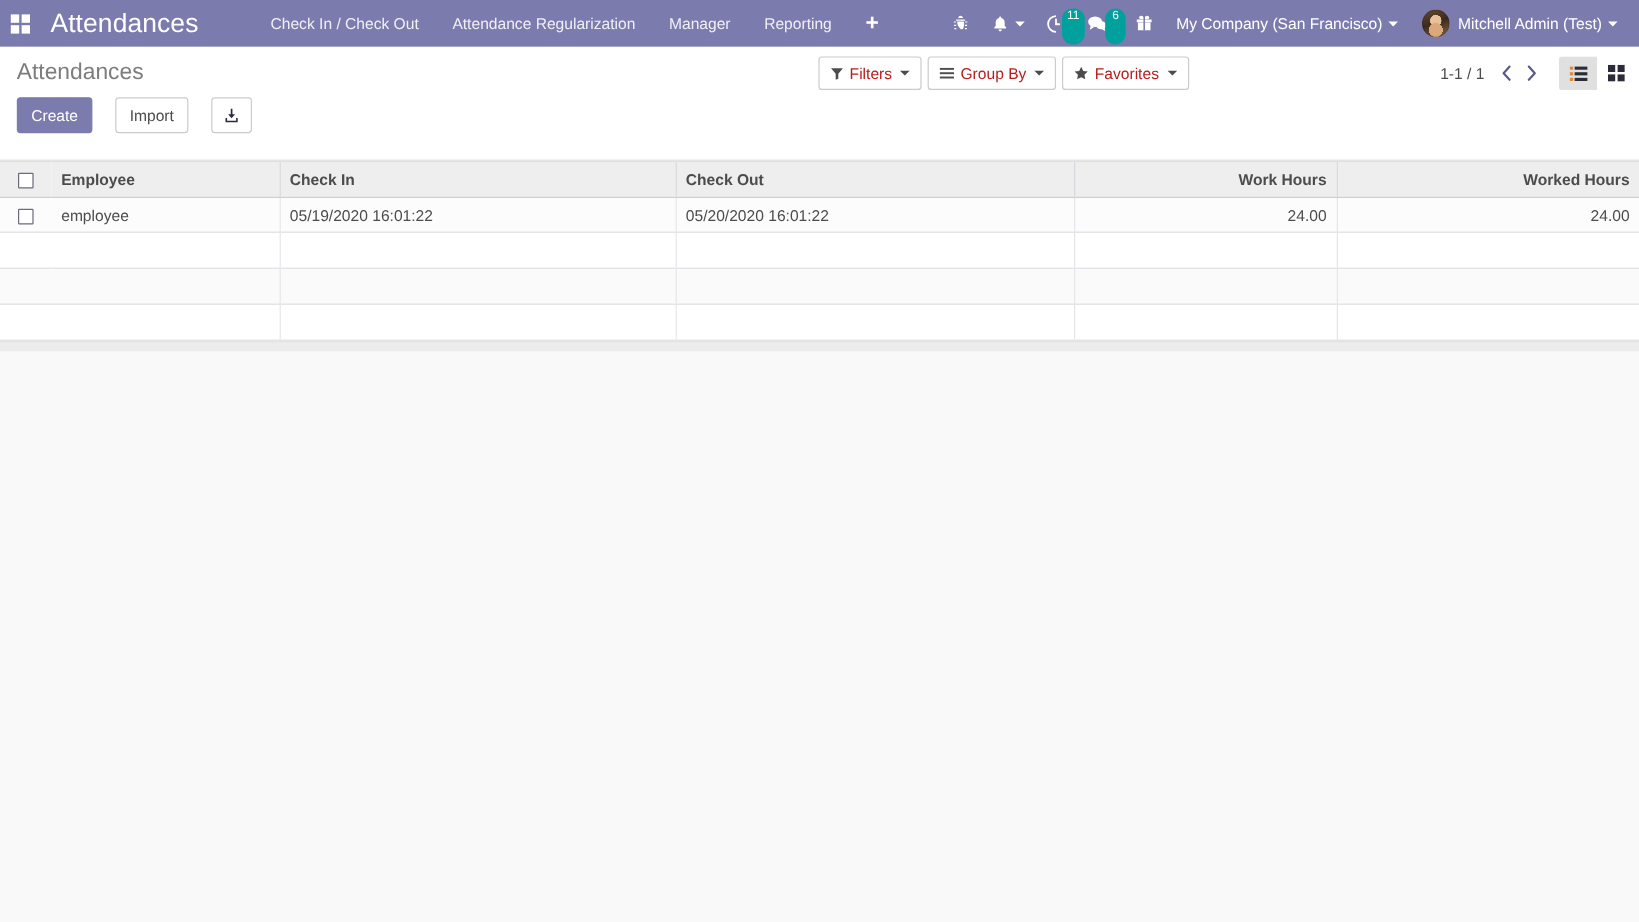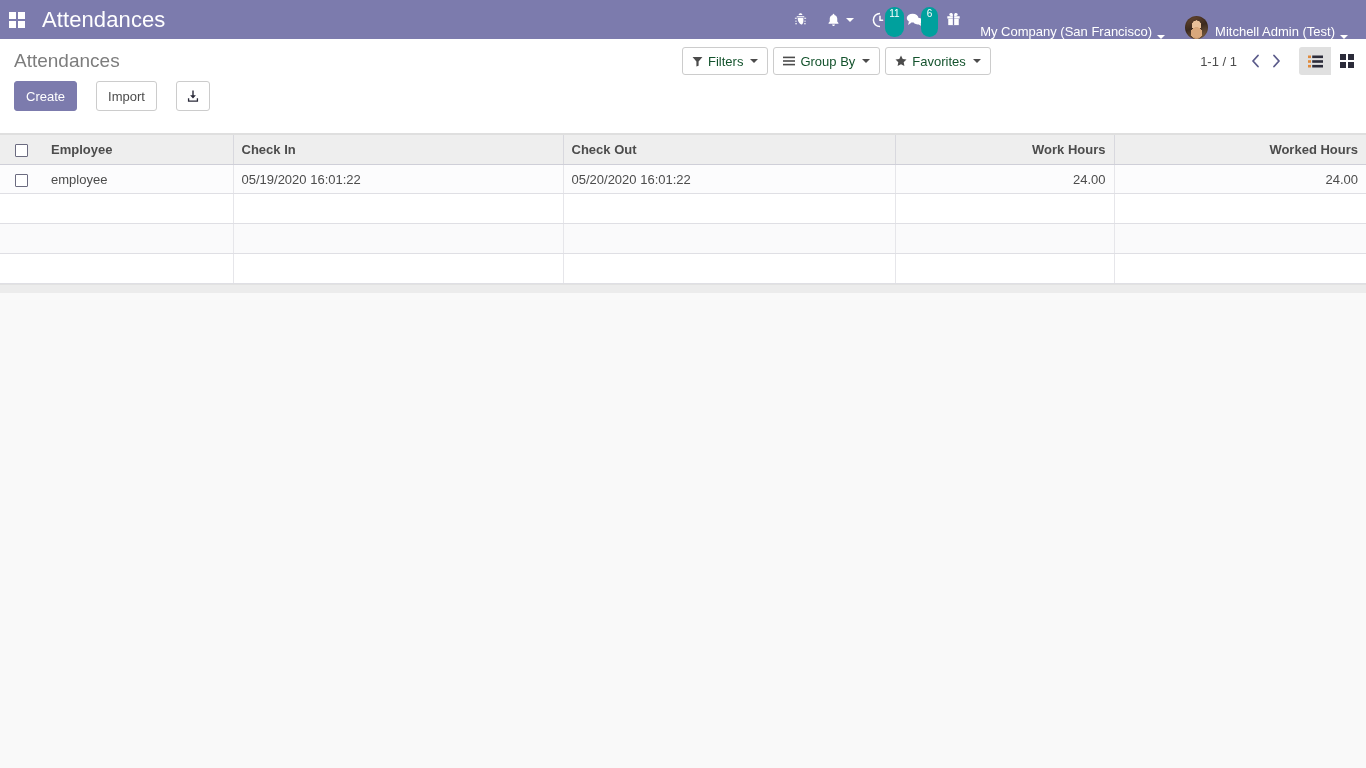--- a/index.html
+++ b/index.html
@@ -98,21 +98,21 @@
     border-radius: 9px;
     font-size: 10px;
     line-height: 14px;
     height: 30px;
     min-width: 17px;
     text-align: center;
     padding: 0 4px;
     font-family: "Liberation Sans", sans-serif;
   }
   .company-btn, .user-btn {
-    display: flex; align-items: flex-end;
+    display: flex; align-items: center;
     height: 39px;
     padding: 0 10px;
     font-size: 13px;
     color: #ffffff;
     cursor: pointer;
   }
   .avatar {
     width: 23px; height: 23px;
     border-radius: 50%;
     margin-right: 7px;
@@ -205,21 +205,21 @@
   }
   .dropdown-btn {
     border: 1px solid #ccc;
     background: #ffffff;
     border-radius: 3px;
     height: 28px;
     padding: 0 9px;
     display: inline-flex;
     align-items: center;
     font-size: 13px;
-    color: #14532d;
+    color: #b91c1c;
     cursor: pointer;
     margin-right: 5px;
     font-family: "Liberation Sans", sans-serif;
   }
   .dropdown-btn .gi { margin-right: 5px; display: inline-flex; align-items: center; }
   .dropdown-btn .dcaret {
     display: inline-block;
     width: 0; height: 0;
     border-left: 4px solid transparent;
     border-right: 4px solid transparent;
@@ -318,20 +318,27 @@
     <span class="apps-grid">
       <i></i>
         <i></i>
         <i></i>
         <i></i>
     </span>
   </div>
 
   <div class="brand">Attendances</div>
 
+  <div class="menu-items">
+    <span class="menu-item">Check In / Check Out</span>
+    <span class="menu-item">Attendance Regularization</span>
+    <span class="menu-item">Manager</span>
+    <span class="menu-item">Reporting</span>
+    <span class="menu-plus">+</span>
+  </div>
 
   <div class="nav-right">
 
     <div class="nav-icon">
       <svg width="15" height="15" viewBox="0 0 16 16" fill="#ffffff">
         <path d="M8 1.2c-1 0-1.8.7-2 1.6l-.1.5h4.2l-.1-.5c-.2-.9-1-1.6-2-1.6z"></path>
         <path d="M4 4.5h8v1.2H4z"></path>
         <path d="M5 6.4h6c.3 2.6.2 5.1-.9 6.3-.6.7-1.6.8-2.3.1C6.5 11.6 4.8 9.6 5 6.4z"></path>
         <path d="M2 6.2h2v1H2zM12 6.2h2v1h-2zM2.2 9.2h1.9v1H2.2zM11.9 9.2h1.9v1h-1.9zM2.4 12.1h1.8v1H2.4zM11.8 12.1h1.8v1h-1.8z"></path>
       </svg>

